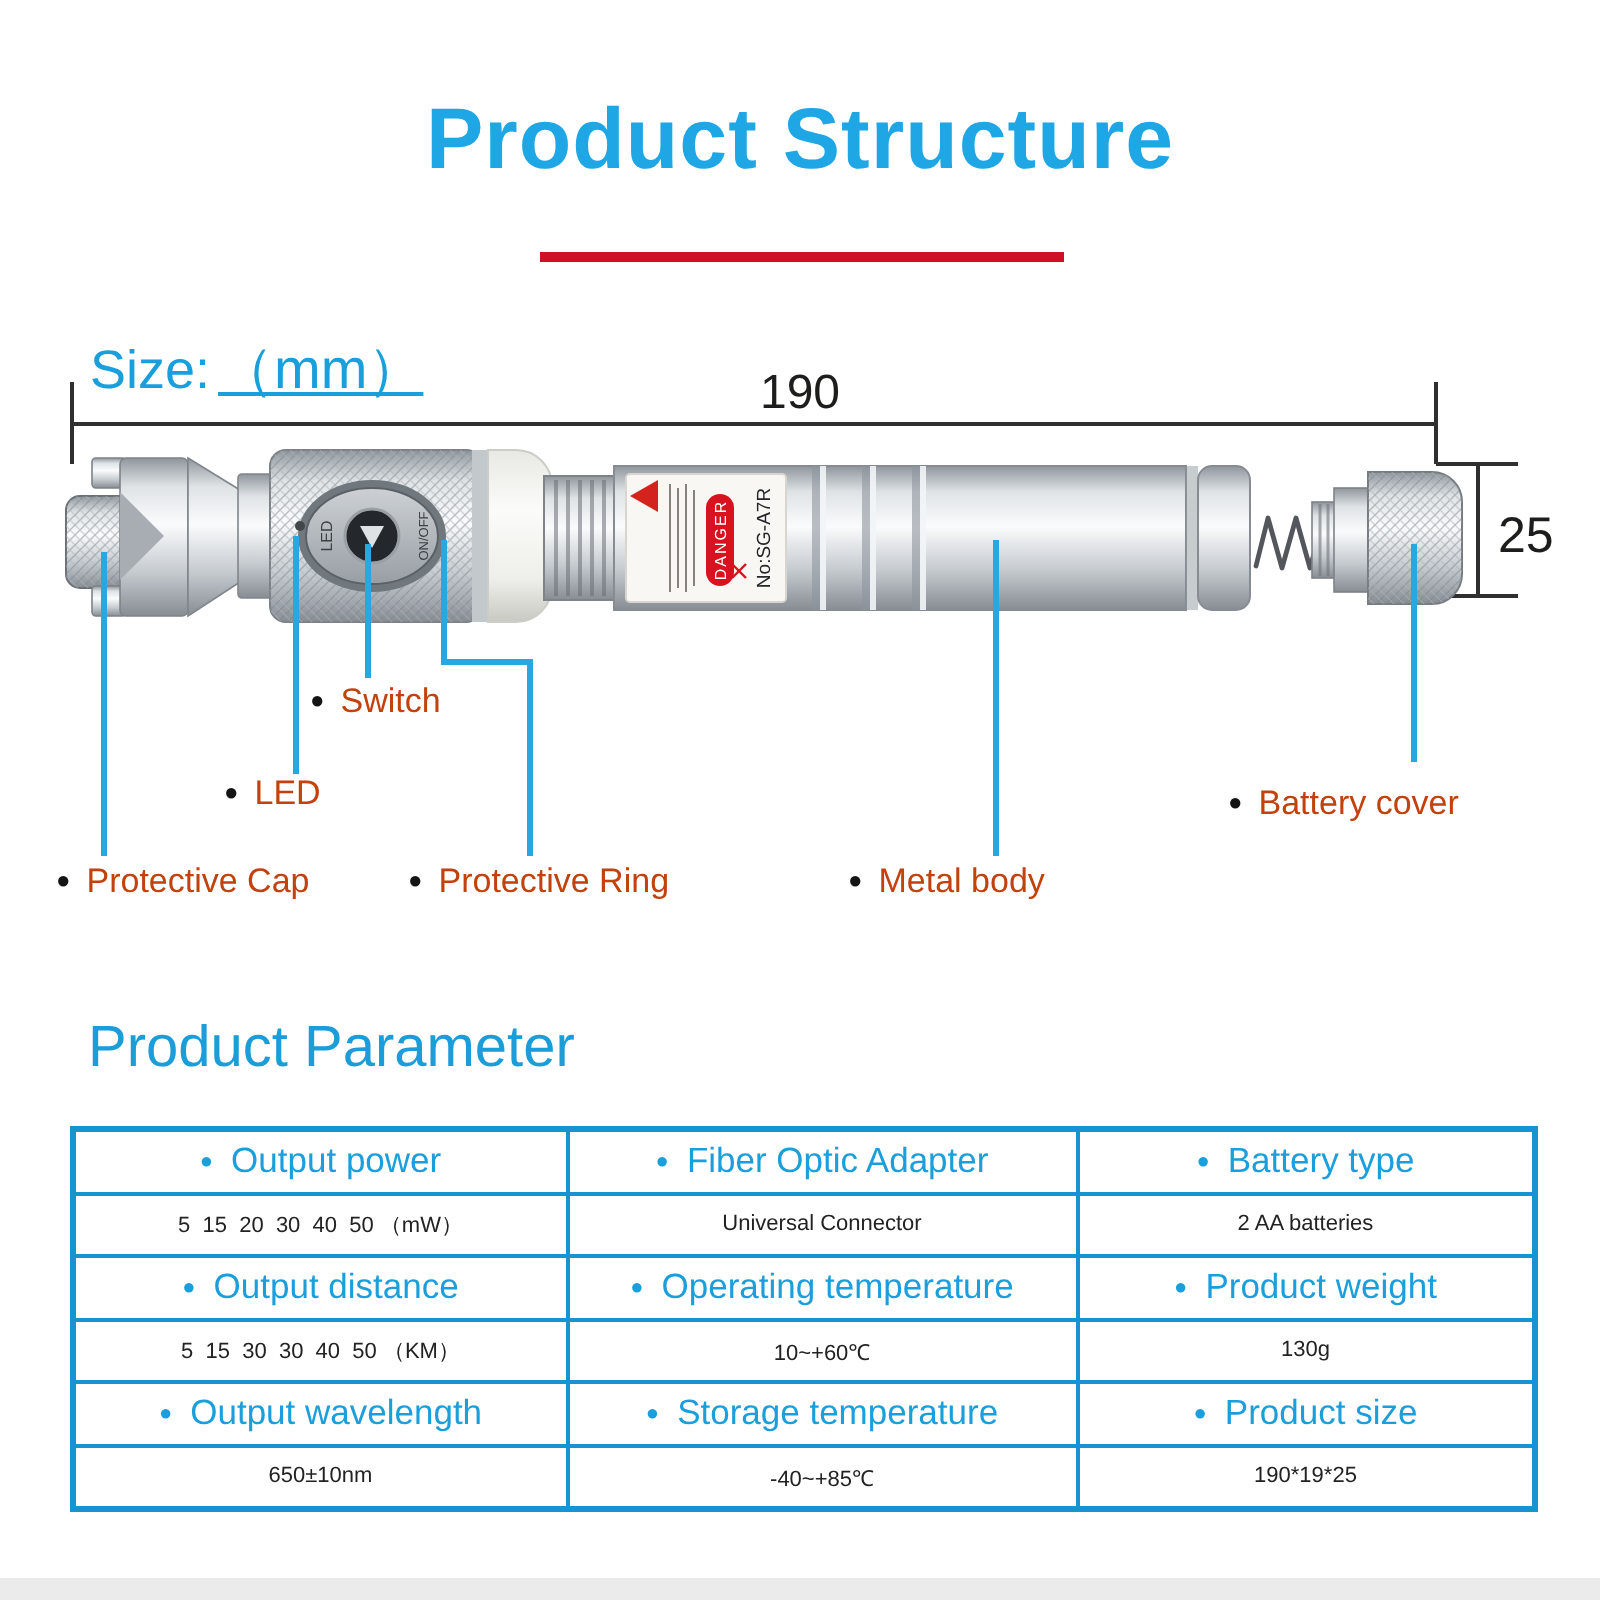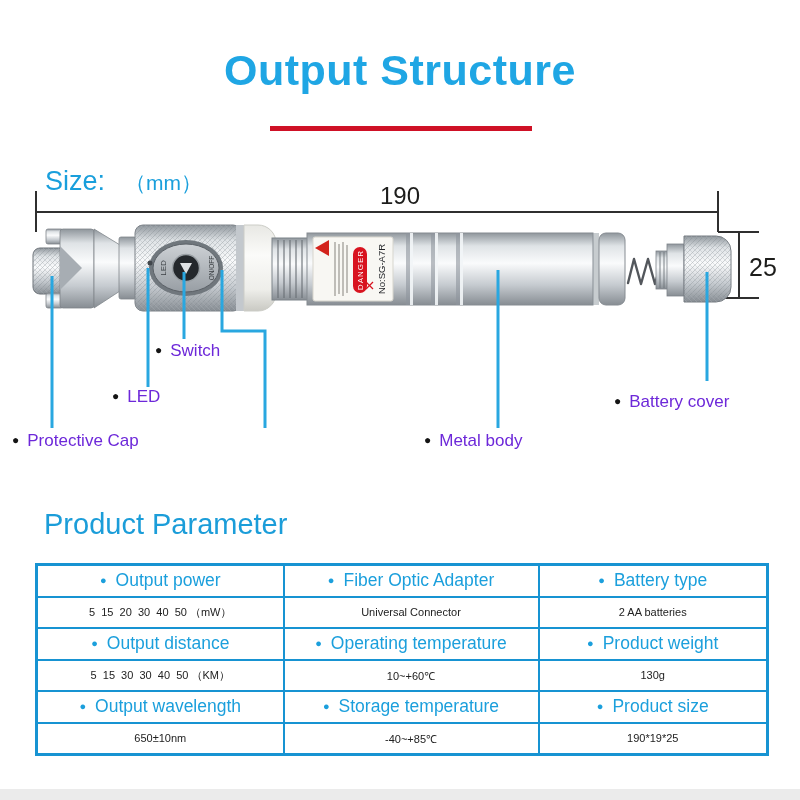--- a/index.html
+++ b/index.html
@@ -10,24 +10,24 @@
   .title{
     position:absolute;left:0;top:46px;width:800px;text-align:center;
     font-size:43px;font-weight:800;color:#1fa6e4;letter-spacing:.5px;margin:0;
   }
   .title-underline{
     position:absolute;left:270px;top:126px;width:262px;height:5px;background:#cf1126;
   }
   .size-label{
     position:absolute;left:45px;top:166px;color:#199fdc;font-size:27px;white-space:nowrap;
   }
-  .size-label .unit{font-size:21px;margin-left:20px;}
+  .size-label .unit{font-size:28px;margin-left:4px;text-decoration:underline;}
   .diagram-svg{position:absolute;left:0;top:0;}
   .part-label{
-    position:absolute;font-size:17px;color:#6d28d9;white-space:nowrap;
+    position:absolute;font-size:17px;color:#c2410c;white-space:nowrap;
   }
   .pl-dot::before{content:"●";font-size:12px;margin-right:8px;vertical-align:2px;color:#141414;}
   .param-heading{
     position:absolute;left:44px;top:508px;margin:0;font-size:29px;font-weight:400;color:#1b9dd9;
   }
   table.param-table{
     position:absolute;left:35px;top:563px;width:731px;
     border-collapse:collapse;table-layout:fixed;
     border:3px solid #1793d2;background:#fff;
   }
@@ -38,21 +38,21 @@
   td.h{color:#1b9fdc;font-size:17.5px;margin-top:48px;}
   td.v{color:#222;font-size:11px;white-space:pre;}
   .dot::before{content:"●";font-size:11px;color:#1b9fdc;margin-right:9px;vertical-align:2px;}
   .bottom-strip{position:absolute;left:0;bottom:0;width:800px;height:11px;background:#ebebeb;}
 </style>
 </head>
 <body>
 
 <div class="page">
 
-  <h1 class="title">Output Structure</h1>
+  <h1 class="title">Product Structure</h1>
   <div class="title-underline"></div>
 
   <div class="size-label">
     <span>Size:</span><span class="unit">（mm）</span>
   </div>
 
   <svg class="diagram-svg" width="800" height="470" viewBox="0 0 800 470">
     <defs>
       <linearGradient id="metalV" x1="0" y1="0" x2="0" y2="1">
         <stop offset="0" stop-color="#8f969c"></stop>
@@ -184,22 +184,25 @@
       <line x1="707" y1="272" x2="707" y2="381"></line>
     </g>
   </svg>
 
   <div class="part-label" style="left:155px;top:341px;">
     <span class="pl-dot"></span><span>Switch</span>
   </div>
   <div class="part-label" style="left:112px;top:387px;">
     <span class="pl-dot"></span><span>LED</span>
   </div>
-  <div class="part-label" style="left:12px;top:431px;text-align:center;">
+  <div class="part-label" style="left:28px;top:431px;text-align:center;">
     <span class="pl-dot"></span><span>Protective Cap</span>
+  </div>
+  <div class="part-label" style="left:204px;top:431px;">
+    <span class="pl-dot"></span><span>Protective Ring</span>
   </div>
   <div class="part-label" style="left:424px;top:431px;">
     <span class="pl-dot"></span><span>Metal body</span>
   </div>
   <div class="part-label" style="left:614px;top:392px;">
     <span class="pl-dot"></span><span>Battery cover</span>
   </div>
 
   <h2 class="param-heading">Product Parameter</h2>
 

